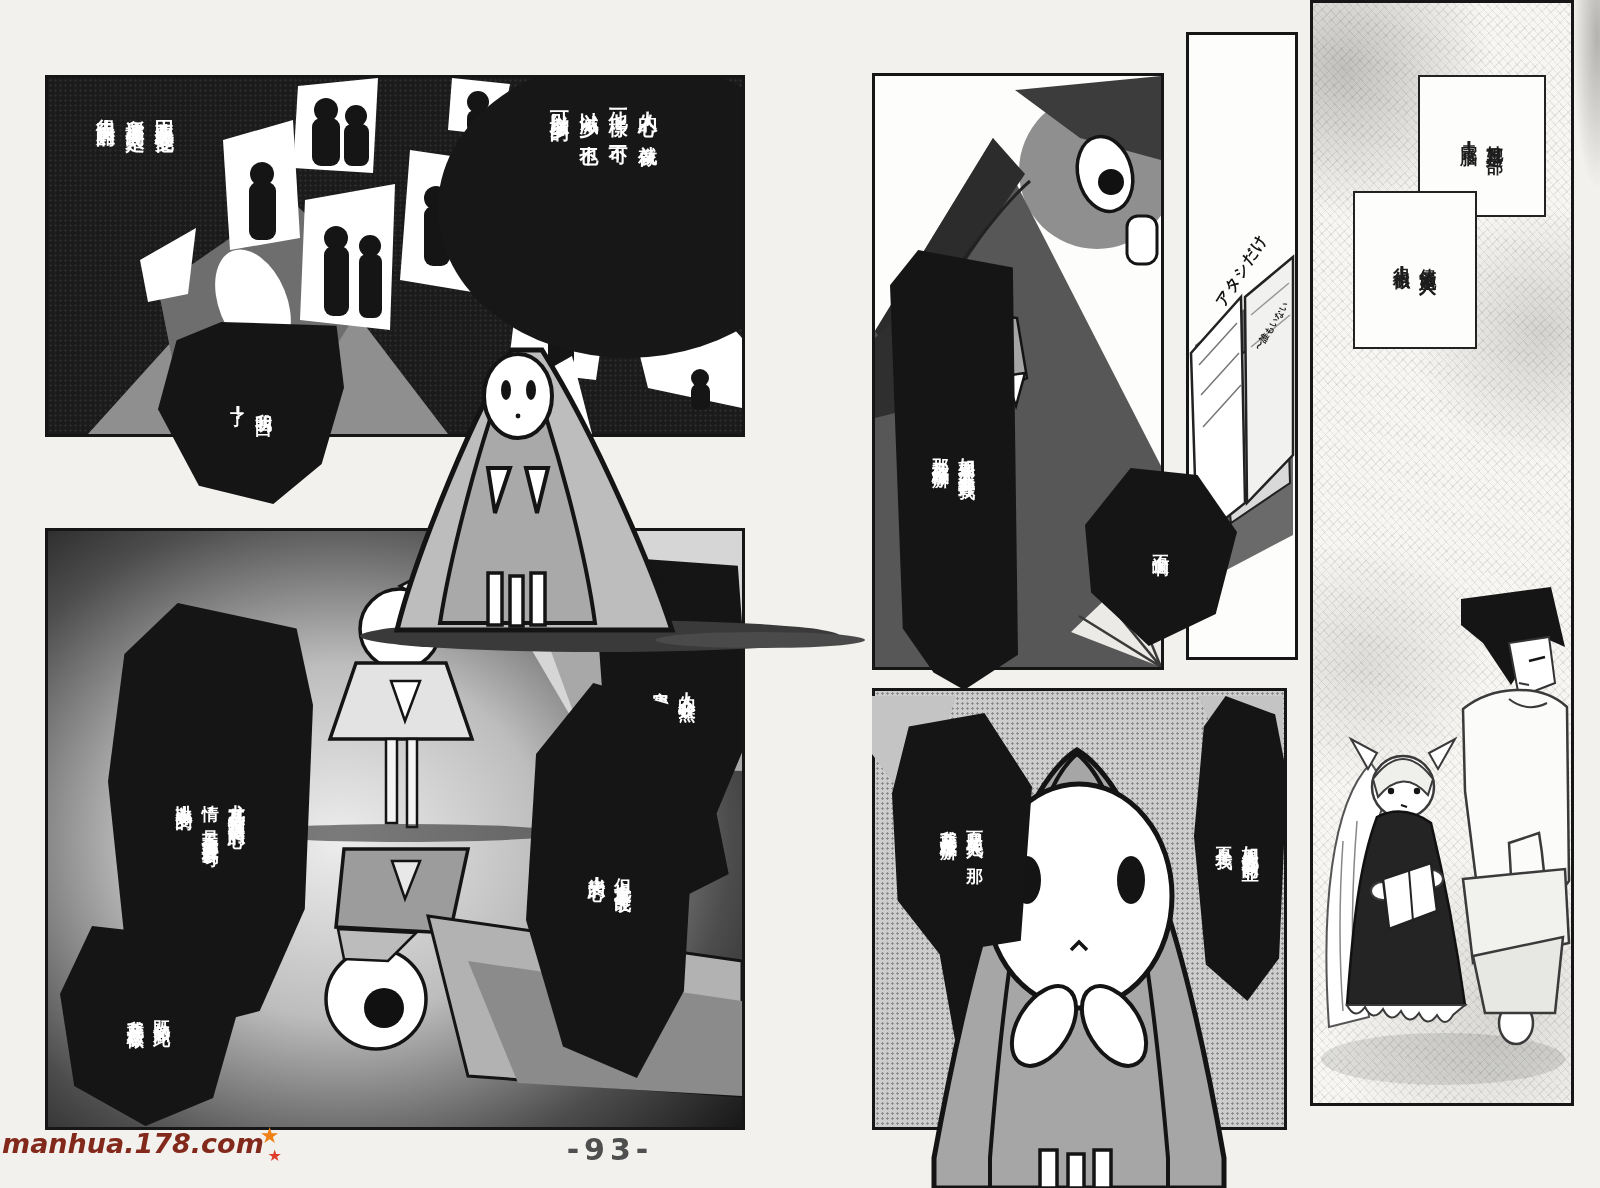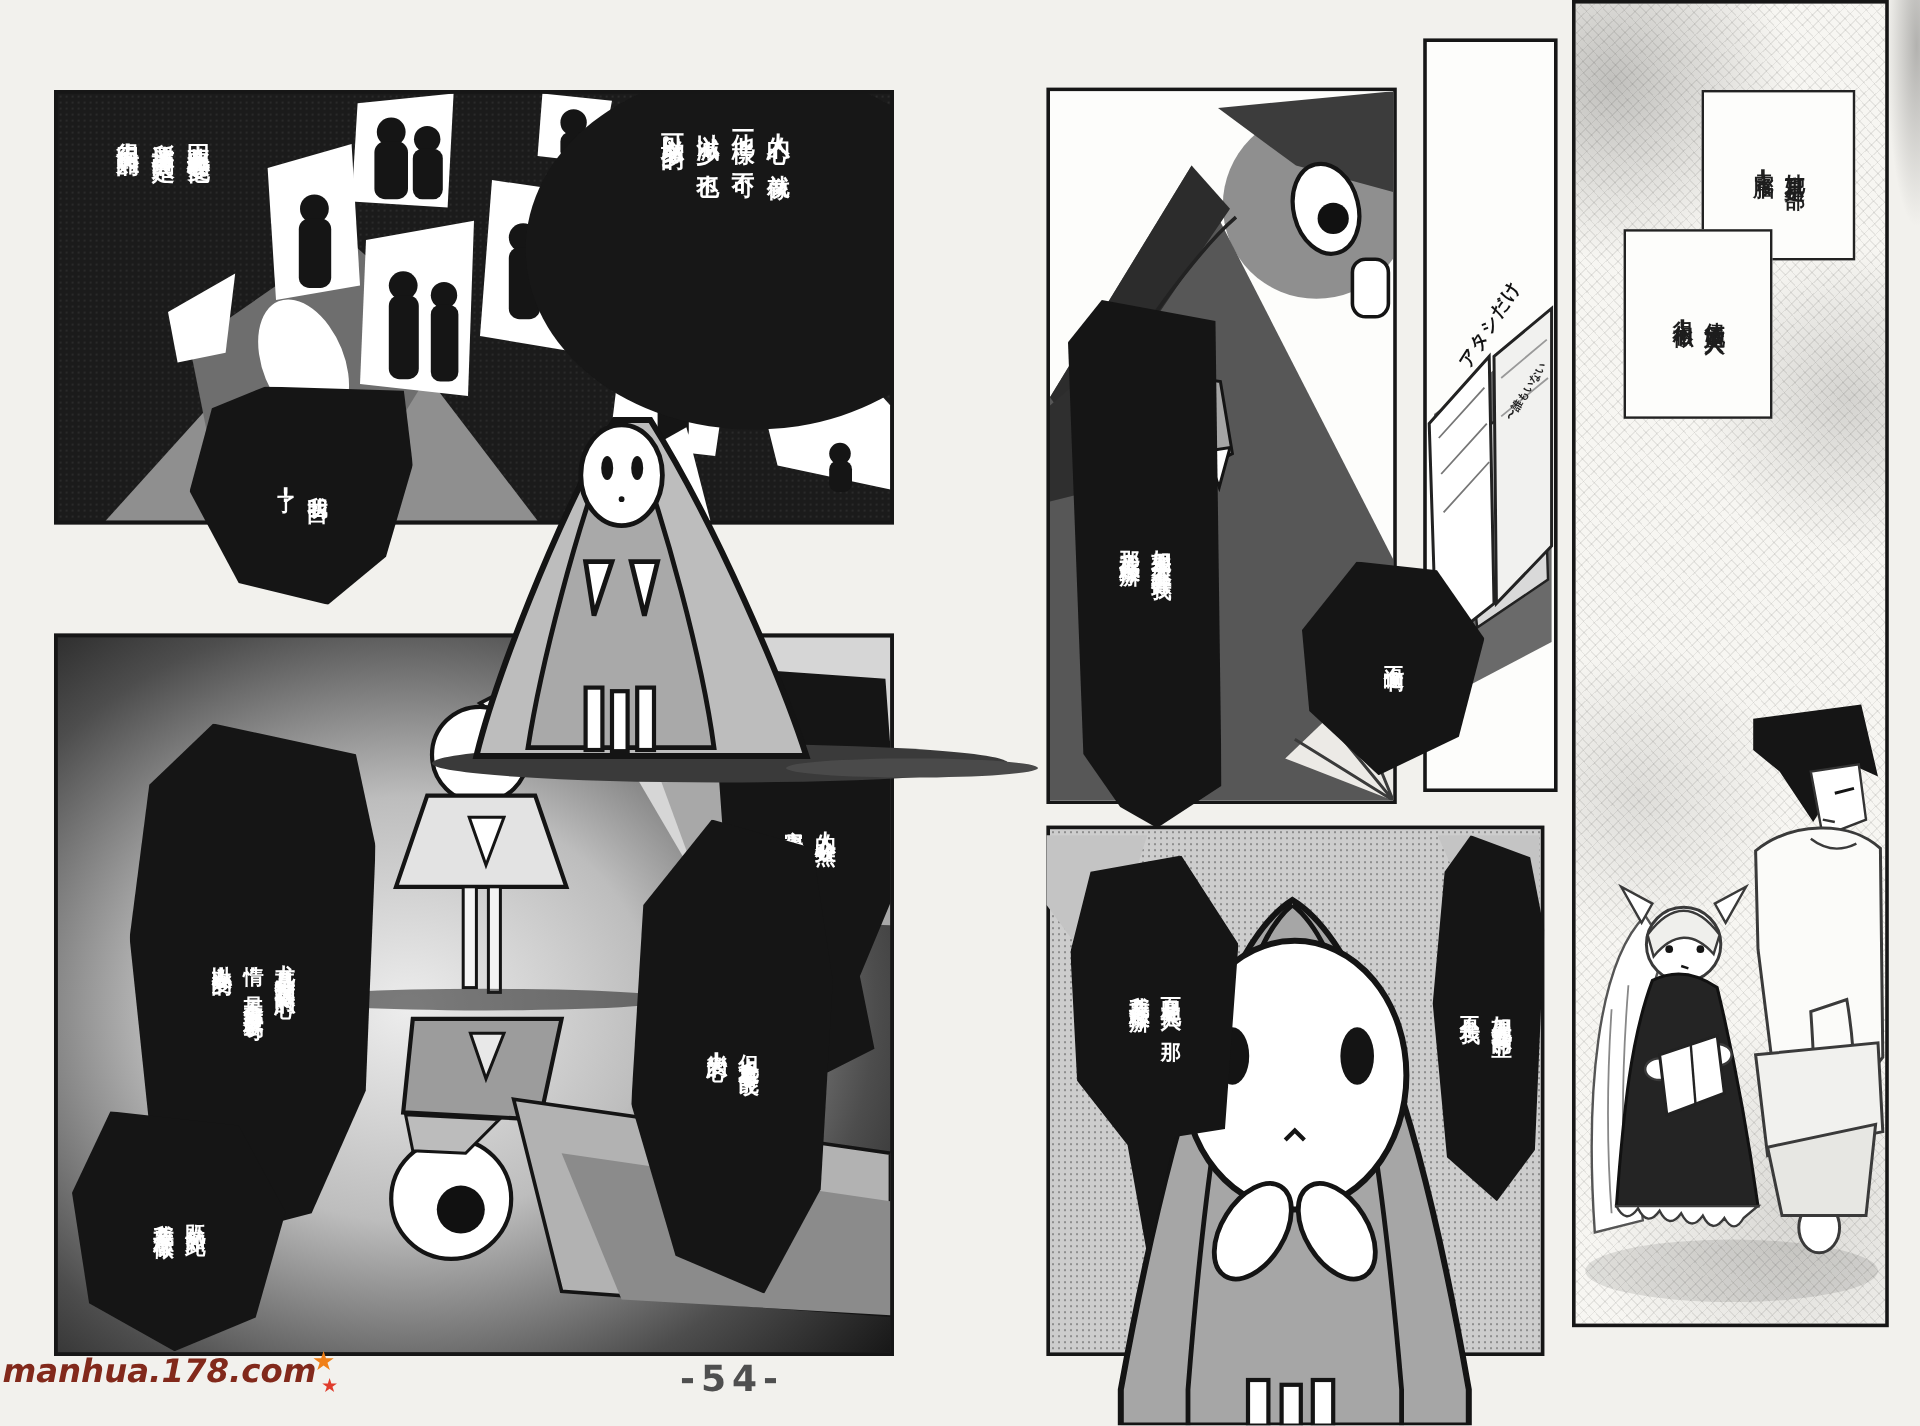--- a/index.html
+++ b/index.html
@@ -325,15 +325,15 @@
         <path d="M34,424 q8,16 18,2 q8,16 18,2 q8,16 18,2 q8,16 18,2 q8,16 18,2 q8,14 16,0 L152,424 Z" fill="#fff" stroke="#3a3a3a" stroke-width="2"></path>
         <ellipse cx="70" cy="310" rx="12" ry="9" fill="#fff" stroke="#3a3a3a" stroke-width="2"></ellipse>
         <ellipse cx="118" cy="298" rx="12" ry="9" fill="#fff" stroke="#3a3a3a" stroke-width="2"></ellipse>
         <polygon points="70,298 118,282 124,330 76,348" fill="#fff" stroke="#222" stroke-width="2.5"></polygon>
         <path d="M96,290 L100,340" stroke="#222" stroke-width="2"></path>
       </svg>
     </div>
   </section>
 
   <div class="watermark"><span>manhua.178.com</span><span class="star1">★</span><span class="star2">★</span></div>
-  <div class="page-number">-54-</div>
+  <div class="page-number">-93-</div>
   <div class="scan-smudge"></div>
 </div>
 
 </body></html>

